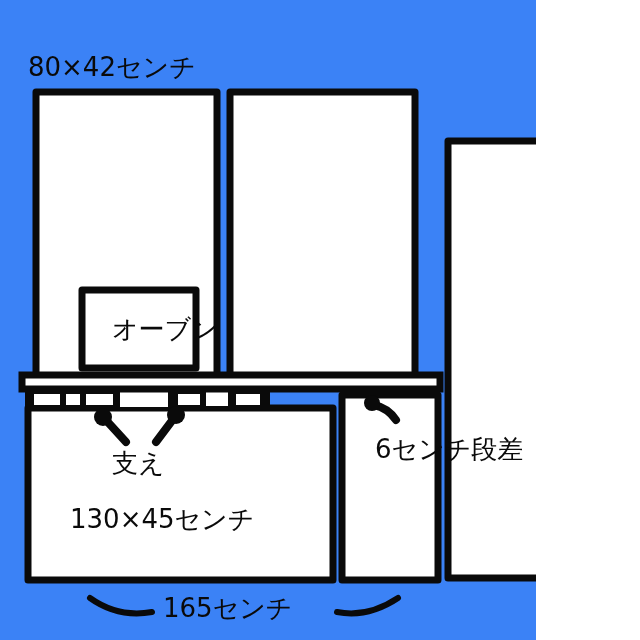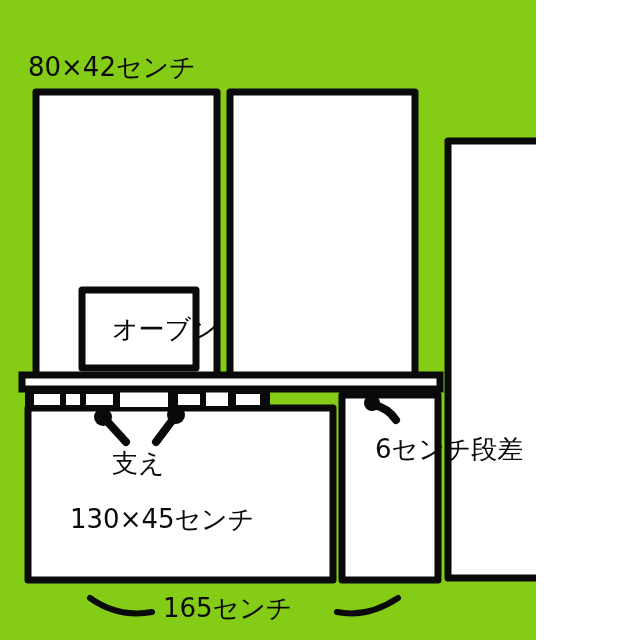--- a/index.html
+++ b/index.html
@@ -4,21 +4,21 @@
 <style>
   html, body {
     margin: 0;
     padding: 0;
     background: #ffffff;
   }
   #canvas-root {
     position: relative;
     width: 536px;
     height: 640px;
-    background: #84cc16;
+    background: #3b82f6;
     overflow: hidden;
     font-family: "DejaVu Sans", sans-serif;
   }
   svg#sketch {
     position: absolute;
     left: 0;
     top: 0;
     width: 640px;
     height: 640px;
     display: block;

